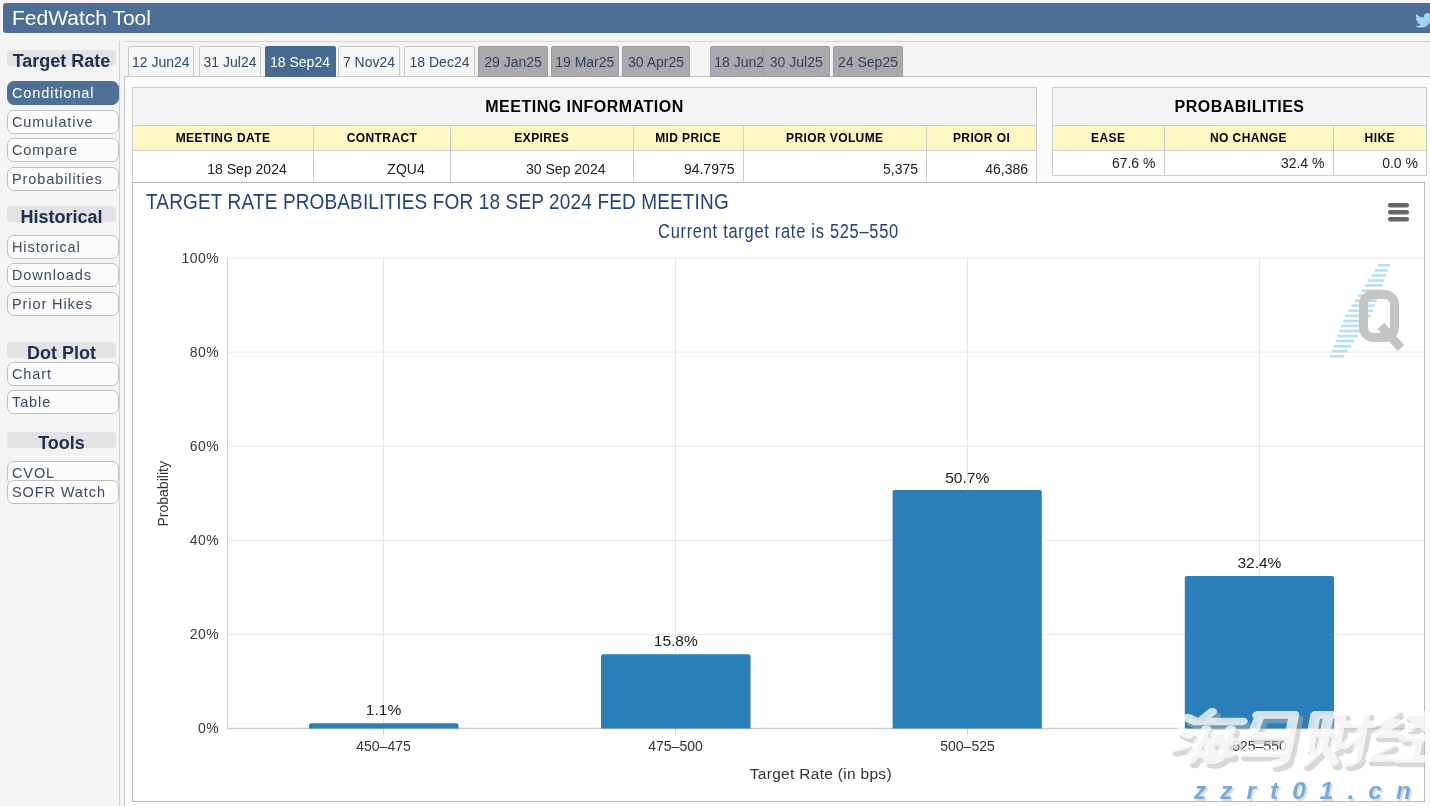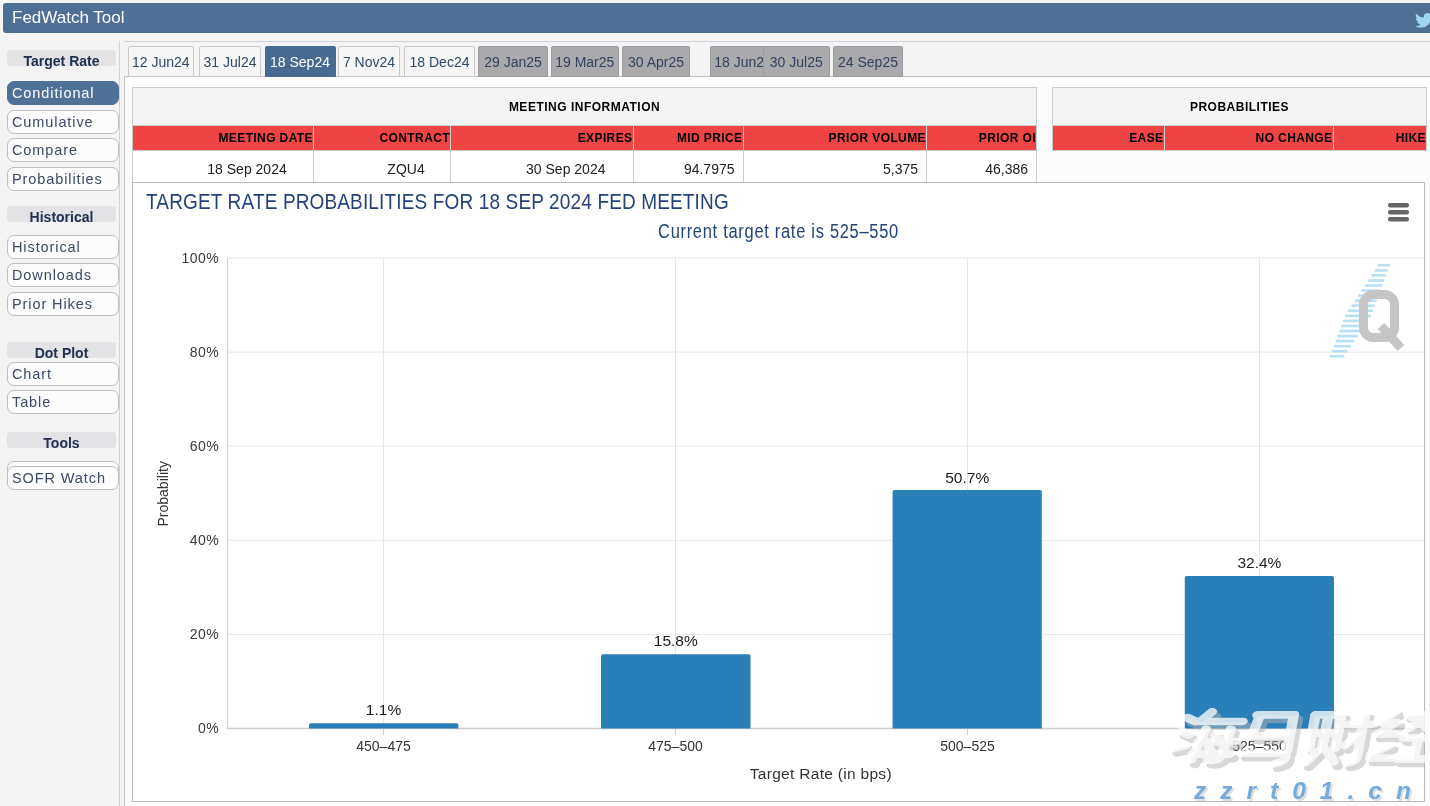--- a/index.html
+++ b/index.html
@@ -1,40 +1,40 @@
 <!DOCTYPE html>
 <html><head>
 <meta charset="utf-8">
 <style>
   * { margin:0; padding:0; box-sizing:border-box; }
   html,body { width:1430px; height:806px; background:#f4f4f5; font-family:"Liberation Sans",sans-serif; overflow:hidden; }
   #page { position:relative; width:1430px; height:806px; }
   .abs { position:absolute; }
 
   
-  #topbar { left:3px; top:3px; width:1427px; height:30px; background:#4d6f95; border-radius:3px 0 0 3px; color:#fff; font-size:17px; line-height:30px; padding-left:9px; }
+  #topbar { left:3px; top:3px; width:1427px; height:30px; background:#4d6f95; border-radius:3px 0 0 3px; color:#fff; font-size:21px; line-height:30px; padding-left:9px; }
   #twbird { right:-3px; top:10px; }
 
   
-  .pill { left:7px; width:109px; height:16px; background:#e3e3e5; border-radius:4px; text-align:center; font-weight:bold; font-size:14px; color:#20304f; line-height:23px; }
+  .pill { left:7px; width:109px; height:16px; background:#e3e3e5; border-radius:4px; text-align:center; font-weight:bold; font-size:18px; color:#20304f; line-height:23px; }
   .sbtn { left:7px; width:112px; height:24px; background:#fcfcfc; border:1px solid #bfbfbf; border-radius:7px; font-size:14.5px; letter-spacing:0.9px; color:#3b4a68; line-height:22px; padding-left:4px; }
   .sbtn.sel { background:#4f7198; border-color:#4f7198; color:#fff; }
 
   
   #navstrip { left:124px; top:41px; width:1306px; height:31px; border-top:1px solid #ccd4e0; }
   #panel { left:124px; top:76px; width:1306px; height:730px; background:#fcfcfc; border:1px solid #c3c3c3; border-right:none; border-bottom:none; }
   .tab { top:46px; height:31px; background:#f6f6f6; border:1px solid #c9c9c9; border-radius:2px 2px 0 0; color:#2e4a68; font-size:14px; text-align:center; line-height:30px; }
   .tab.gray { background:#aaaaac; border-color:#9c9c9e; color:#33415f;text-align:center; }
   .tab.sel { background:#476a91; border-color:#476a91; color:#fff; }
 
   
   table { border-collapse:collapse; table-layout:fixed; background:#fff; }
   td,th { border:1px solid #ccc; font-size:14px; color:#222; overflow:hidden; white-space:nowrap; }
-  .ttl { background:#f4f4f4; font-weight:bold; font-size:12px; letter-spacing:0.5px; color:#000; text-align:center; height:38px; }
-  .hdr { background:#ef4444; font-weight:bold; font-size:12px; letter-spacing:0.4px; color:#000; text-align:right; height:25px; }
+  .ttl { background:#f4f4f4; font-weight:bold; font-size:16px; letter-spacing:0.5px; color:#000; text-align:center; height:38px; }
+  .hdr { background:#fef9c3; font-weight:bold; font-size:12px; letter-spacing:0.4px; color:#000; text-align:center; height:25px; }
   .val { height:37px; text-align:center;padding-left:48px; }
   .valr { height:25px; text-align:right; padding-right:8px; }
 </style>
 </head>
 <body>
 <div id="page">
   <div class="abs" id="topbar">FedWatch Tool
     <svg class="abs" id="twbird" width="18" height="15" viewBox="0 0 24 20">
         <path fill="#9ed5f2" d="M24 2.4c-.9.4-1.8.66-2.8.78 1-.6 1.8-1.56 2.16-2.7-.95.56-2 .97-3.1 1.2C19.3.6 18 0 16.6 0c-2.7 0-4.9 2.2-4.9 4.9 0 .4.04.76.12 1.12C7.7 5.8 4.1 3.86 1.67.9 1.25 1.62 1 2.46 1 3.36c0 1.7.87 3.2 2.2 4.1-.8-.03-1.56-.25-2.22-.62v.06c0 2.4 1.7 4.37 3.95 4.83-.4.1-.84.17-1.3.17-.3 0-.62-.03-.92-.08.62 1.95 2.44 3.38 4.6 3.42-1.68 1.32-3.8 2.1-6.1 2.1-.4 0-.8-.02-1.18-.07 2.18 1.4 4.76 2.2 7.55 2.2 9.05 0 14-7.5 14-14v-.64c.96-.7 1.8-1.56 2.45-2.55z"></path>
       </svg>
@@ -47,21 +47,21 @@
   <div class="abs sbtn" style="top:166.8px;">Probabilities</div>
   <div class="abs pill" style="top:205.5px;">Historical</div>
   <div class="abs sbtn" style="top:234.7px;">Historical</div>
   <div class="abs sbtn" style="top:263.3px;">Downloads</div>
   <div class="abs sbtn" style="top:291.9px;">Prior Hikes</div>
   <div class="abs pill" style="top:342px;">Dot Plot</div>
   <div class="abs sbtn" style="top:361.8px;">Chart</div>
   <div class="abs sbtn" style="top:390.4px;">Table</div>
   <div class="abs pill" style="top:432px;">Tools</div>
   <div class="abs sbtn" style="top:461.1px;">CVOL</div>
-  <div class="abs sbtn" style="top:466px;">SOFR Watch</div>
+  <div class="abs sbtn" style="top:480px;">SOFR Watch</div>
 
   <div class="abs" style="left:119px;top:41px;width:1px;height:765px;background:#d2d2d2;"></div>
 
   <div class="abs" id="navstrip"></div>
   <div class="abs" id="panel"></div>
   <div class="abs tab" style="left:127.5px;width:66.5px;">12 Jun24</div>
   <div class="abs tab" style="left:199px;width:62px;">31 Jul24</div>
   <div class="abs tab sel" style="left:264.5px;width:71px;">18 Sep24</div>
   <div class="abs tab" style="left:338px;width:62px;">7 Nov24</div>
   <div class="abs tab" style="left:404px;width:71px;">18 Dec24</div>
@@ -111,20 +111,25 @@
         <col style="width:93.5px">
       </colgroup>
     <tbody>
         <tr>
           <td class="ttl" colspan="3">PROBABILITIES</td>
         </tr>
     <tr>
           <td class="hdr">EASE</td>
           <td class="hdr">NO CHANGE</td>
           <td class="hdr">HIKE</td>
+        </tr>
+    <tr>
+          <td class="valr">67.6 %</td>
+          <td class="valr">32.4 %</td>
+          <td class="valr">0.0 %</td>
         </tr>
   </tbody>
     </table>
 
   <svg class="abs" id="chart" style="left:132px;top:182px;" width="1293" height="620" viewBox="0 0 1293 620">
   <rect x="0.5" y="0.5" width="1292" height="619" fill="#ffffff" stroke="#b9b9b9"></rect>
   <line x1="95.5" y1="76.0" x2="1292" y2="76.0" stroke="#e6e6e6"></line>
   <line x1="95.5" y1="170.1" x2="1292" y2="170.1" stroke="#e6e6e6"></line>
   <line x1="95.5" y1="264.2" x2="1292" y2="264.2" stroke="#e6e6e6"></line>
   <line x1="95.5" y1="358.3" x2="1292" y2="358.3" stroke="#e6e6e6"></line>

